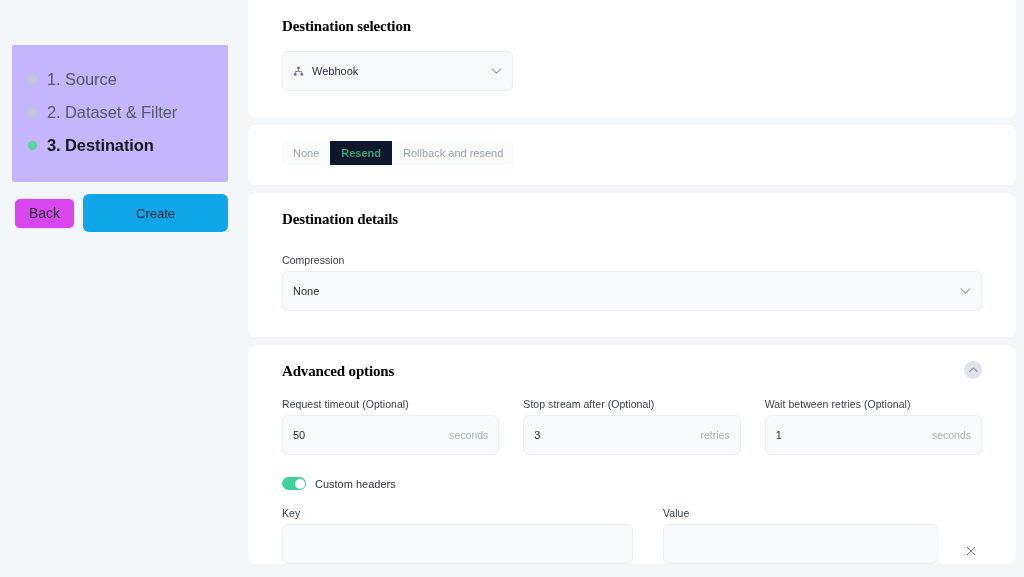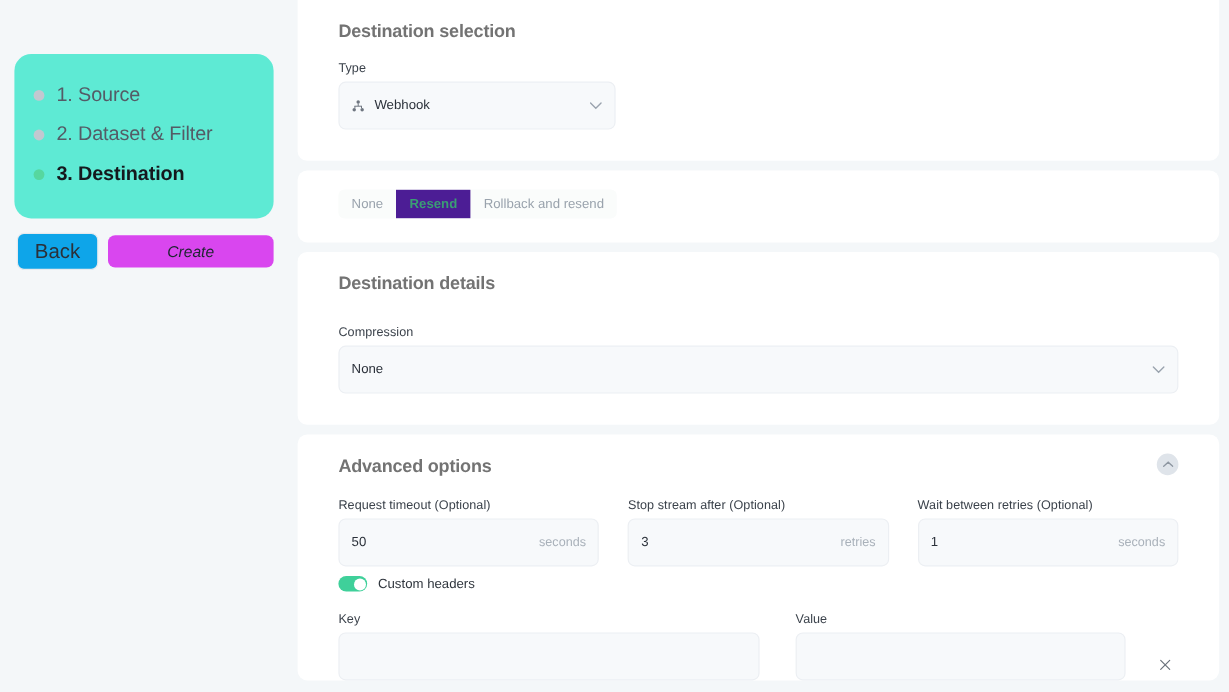--- a/index.html
+++ b/index.html
@@ -31,22 +31,22 @@
     width: 240px;
     min-width: 240px;
     height: 577px;
     background: #f4f7f9;
     padding: 0 12px;
     position: relative;
   }
 
   .steps-card {
     margin-top: 45px;
-    background: #5eead4;
-    border-radius: 14px;
+    background: #c4b5fd;
+    border-radius: 2px;
     padding: 18px 0 20px 0;
   }
 
   .step {
     display: flex;
     align-items: center;
     gap: 10px;
     padding: 7px 0 7px 16px;
     cursor: pointer;
   }
@@ -74,43 +74,42 @@
 
   .sidebar-actions {
     margin-top: 12px;
     display: flex;
     align-items: center;
     gap: 8px;
     padding-left: 2px;
   }
 
   .btn-back {
-    background: #0ea5e9;
+    background: #d946ef;
     border: 1px solid #e6eaee;
     border-radius: 6px;
-    font-size: 17px;
+    font-size: 14px;
     color: #2b3038;
     padding: 0 14px;
     height: 31px;
     line-height: 29px;
     cursor: pointer;
     font-family: inherit;
   }
 
   .btn-create {
     flex: 1;
-    background: #d946ef;
+    background: #0ea5e9;
     border: none;
     border-radius: 6px;
     color: #1d2630;
     font-size: 13px;
-    height: 27px;
+    height: 38px;
     cursor: pointer;
     font-family: inherit;
-    font-style: italic;
   }
 
   
   .main {
     flex: 1;
     height: 577px;
     overflow: hidden;
     padding-right: 4px;
   }
 
@@ -124,23 +123,24 @@
 
   .card.first {
     margin-top: -18px;
     padding-top: 18px;
     padding-bottom: 26px;
     border-radius: 0 0 8px 8px;
   }
 
   .card-title {
     font-size: 15px;
-    color: #737373;
+    color: #000000;
     letter-spacing: -0.15px;
     padding-top: 18px;
+    font-family: Liberation Serif, serif;
   }
 
   .field-label {
     font-size: 10.5px;
     color: #3b424b;
     margin-bottom: 5px;
     letter-spacing: 0.05px;
   }
 
   
@@ -182,21 +182,21 @@
 
   .seg {
     font-size: 11px;
     color: #9aa3ad;
     padding: 6px 11px;
     cursor: pointer;
     white-space: nowrap;
   }
 
   .seg.active {
-    background: #4c1d95;
+    background: #0f172a;
     color: #3a9e74;
     font-weight: bold;
   }
 
   
   .grid-2 {
     display: flex;
     gap: 30px;
     margin-top: 26px;
   }
@@ -235,21 +235,21 @@
     justify-content: center;
     cursor: pointer;
     border: none;
   }
 
   
   .toggle-row {
     display: flex;
     align-items: center;
     gap: 9px;
-    margin-top: 8px;
+    margin-top: 22px;
   }
 
   .toggle {
     width: 24px;
     height: 13px;
     border-radius: 7px;
     background: #3fd09a;
     position: relative;
     cursor: pointer;
     flex: 0 0 auto;
@@ -329,21 +329,20 @@
     </div>
 
   </aside>
 
   <main class="main">
 
     <section class="card first">
       <h2 class="card-title">Destination selection</h2>
 
       <div class="type-group">
-        <div class="field-label">Type</div>
         <div class="select">
           <span class="icon-webhook">
             <svg width="11" height="11" viewBox="0 0 16 16" fill="#6f7680">
               <circle cx="8" cy="3" r="2.1"></circle>
               <circle cx="3.2" cy="12.2" r="2.1"></circle>
               <circle cx="12.8" cy="12.2" r="2.1"></circle>
               <rect x="7.4" y="4.7" width="1.2" height="3.2"></rect>
               <rect x="3.4" y="7.4" width="9.2" height="1.2"></rect>
               <rect x="3.4" y="7.9" width="1.2" height="2.5"></rect>
               <rect x="11.4" y="7.9" width="1.2" height="2.5"></rect>

